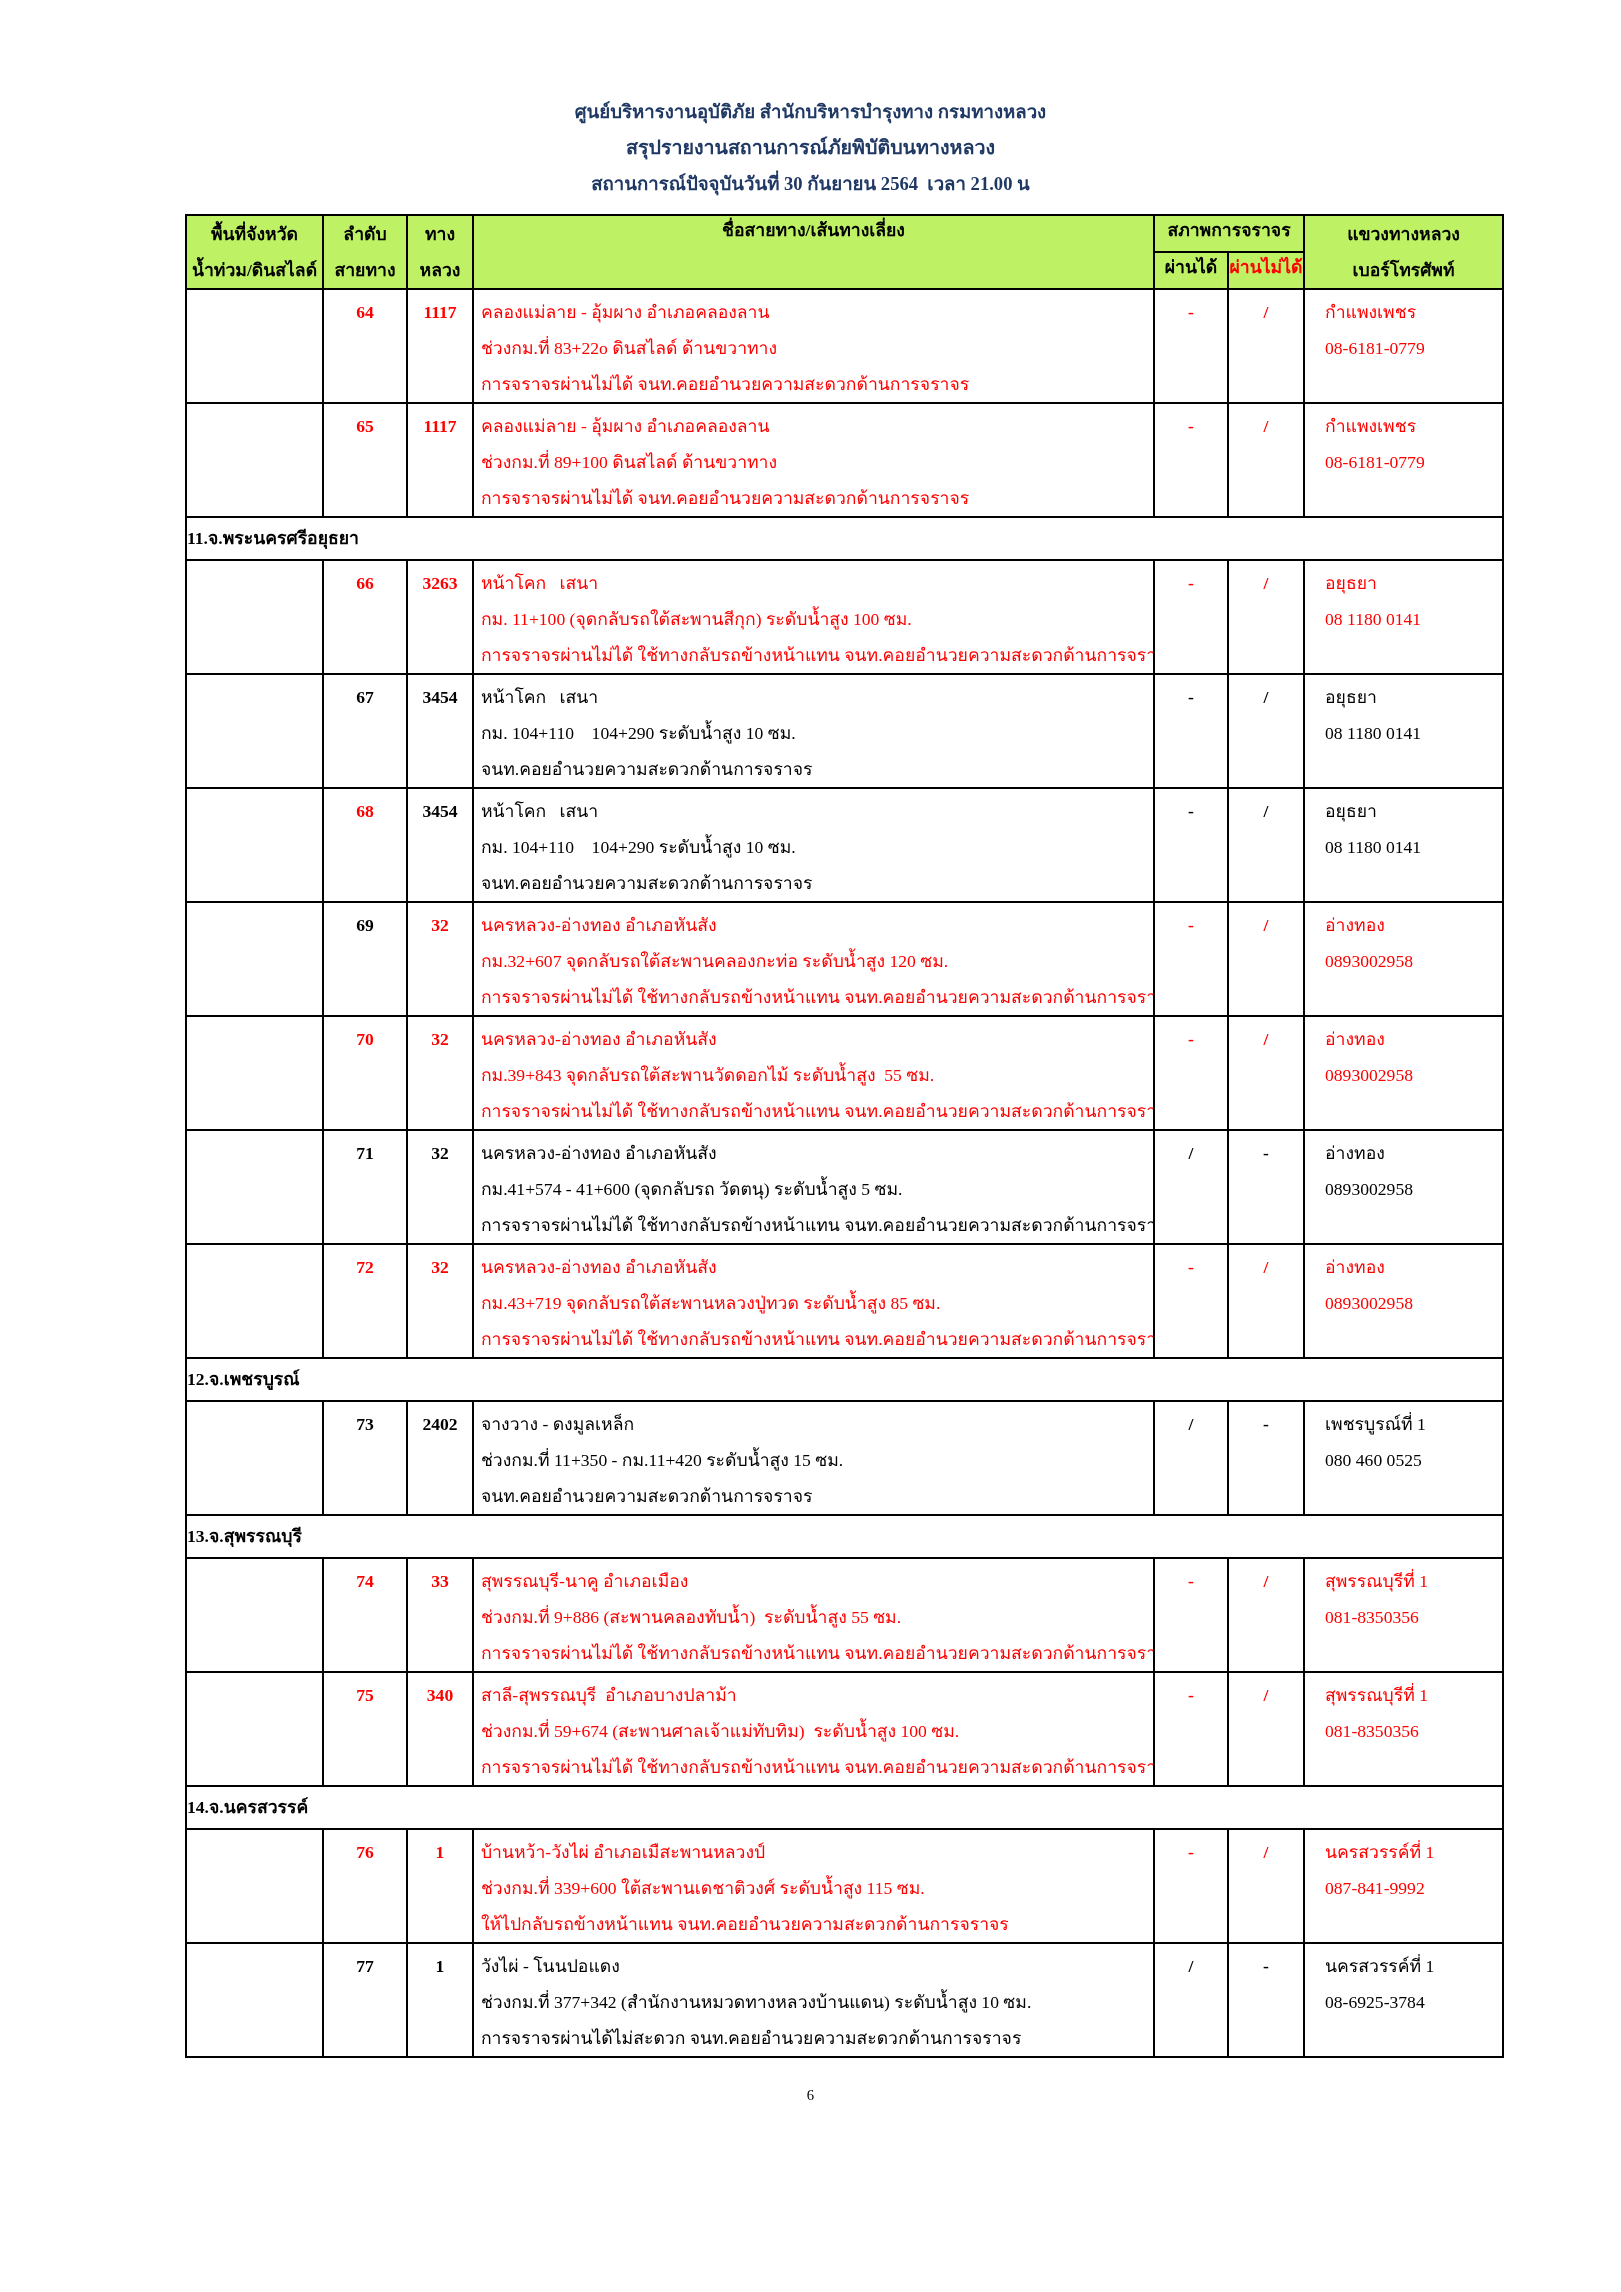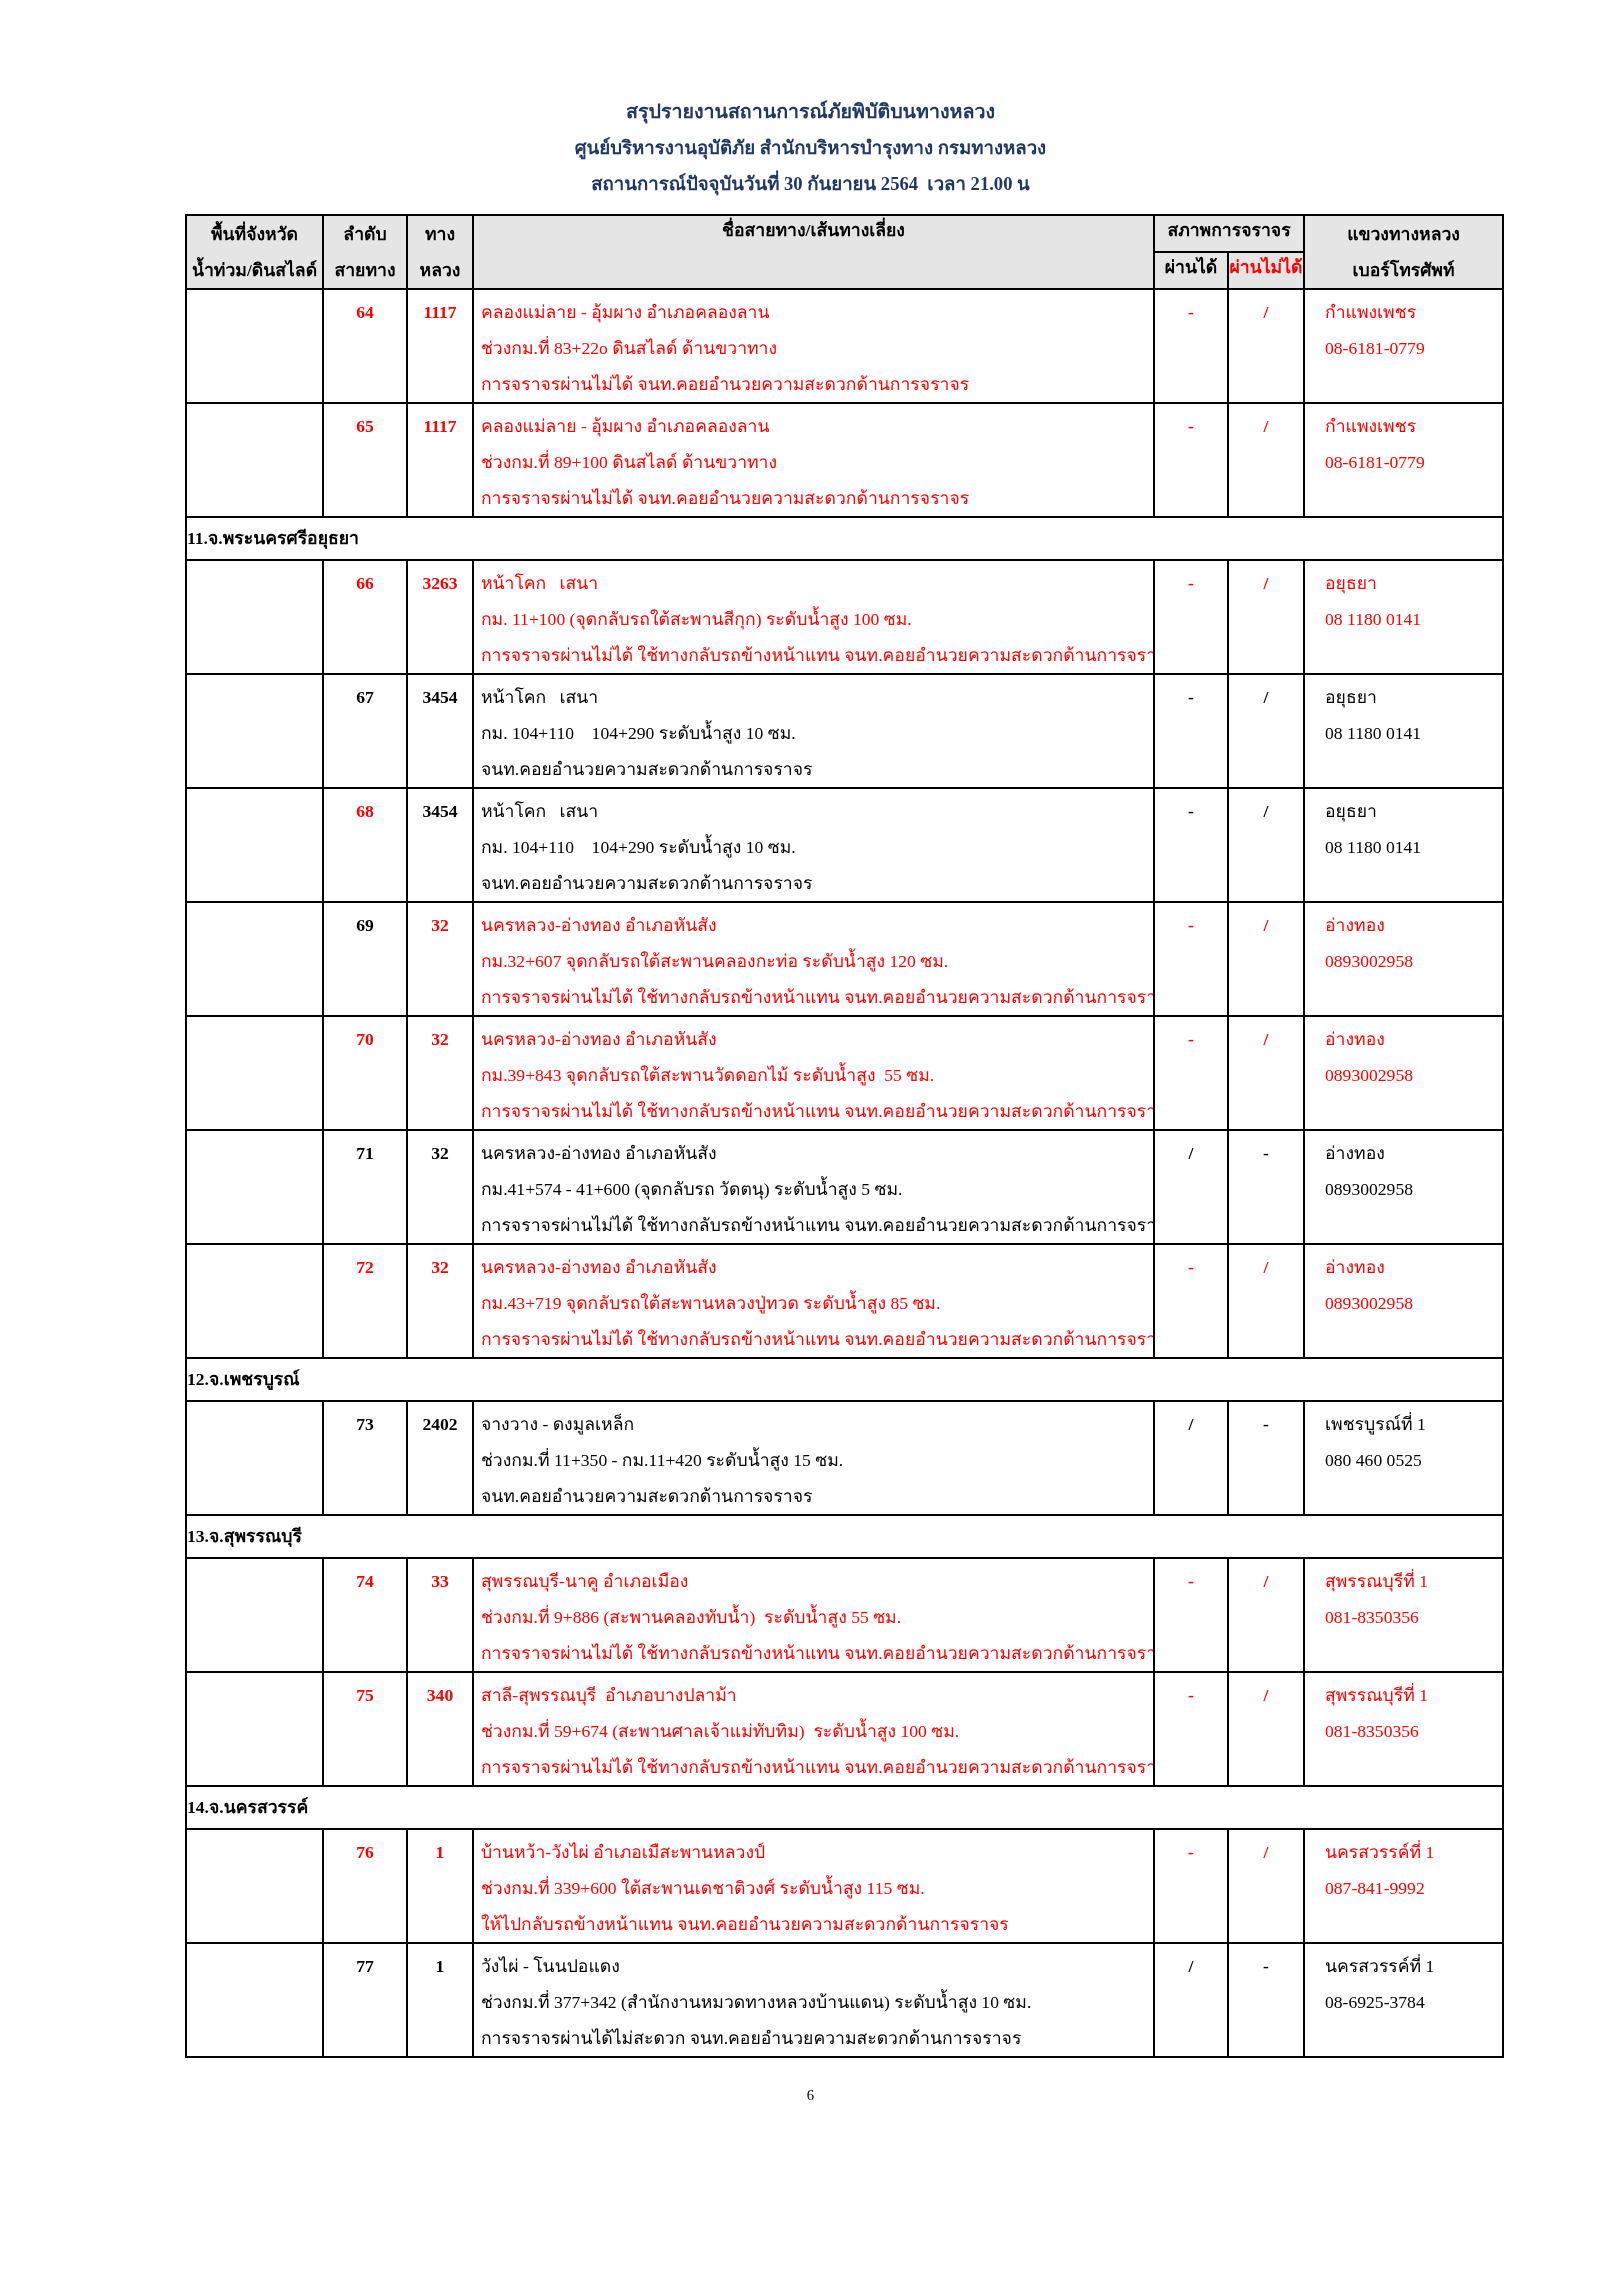--- a/index.html
+++ b/index.html
@@ -38,21 +38,21 @@
     border: 2.9px solid #000000;
     vertical-align: top;
     padding: 0;
     overflow: hidden;
   }
   thead th {
     text-align: center;
     font-weight: bold;
     font-size: 17.6px;
     vertical-align: middle;
-    background: #e5e5e5;
+    background: #bef264;
   }
   thead .hl {
     height: 36px;
     line-height: 36px;
     white-space: pre;
   }
   .red { color: #FF0000; }
 
   tbody td { font-size: 17.6px; }
   tr.entry-row { height: 114px; }
@@ -78,22 +78,22 @@
     margin-top: 29px;
     text-align: center;
     font-size: 14.7px;
     color: #000000;
   }
 </style>
 </head>
 <body>
 
 <div class="doc-header">
+  <div class="hline">ศูนย์บริหารงานอุบัติภัย สำนักบริหารบำรุงทาง กรมทางหลวง</div>
   <div class="hline title">สรุปรายงานสถานการณ์ภัยพิบัติบนทางหลวง</div>
-  <div class="hline">ศูนย์บริหารงานอุบัติภัย สำนักบริหารบำรุงทาง กรมทางหลวง</div>
   <div class="hline">สถานการณ์ปัจจุบันวันที่ 30 กันยายน 2564  เวลา 21.00 น</div>
 </div>
 
 <table class="report">
   <colgroup>
     <col style="width:137px">
       <col style="width:84px">
       <col style="width:66px">
     <col style="width:681px">
       <col style="width:74px">

